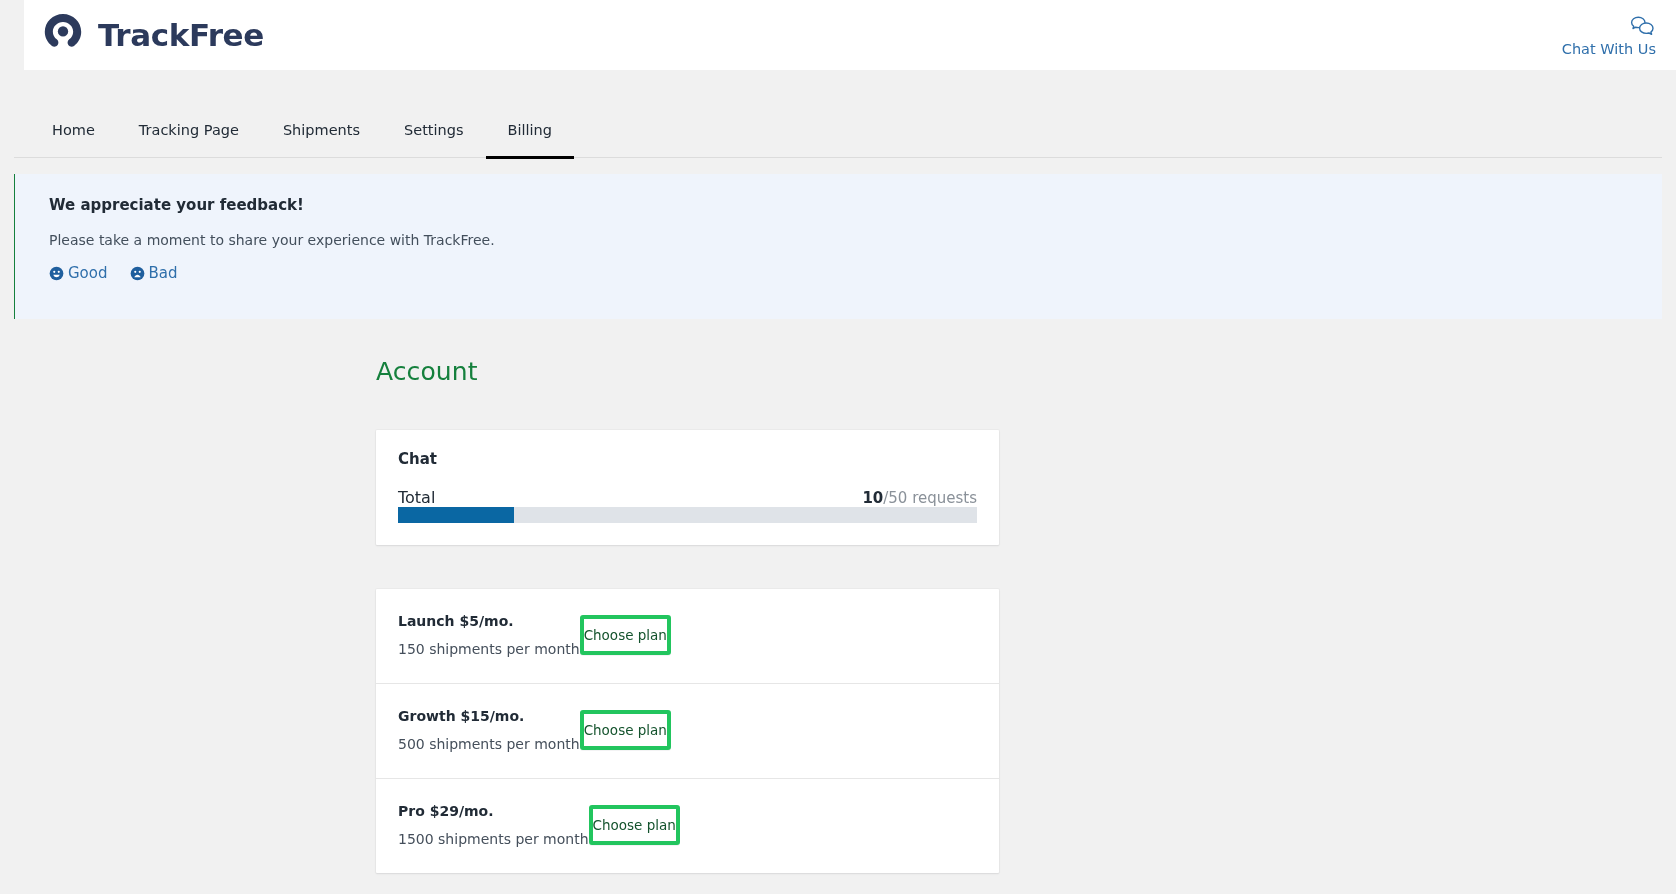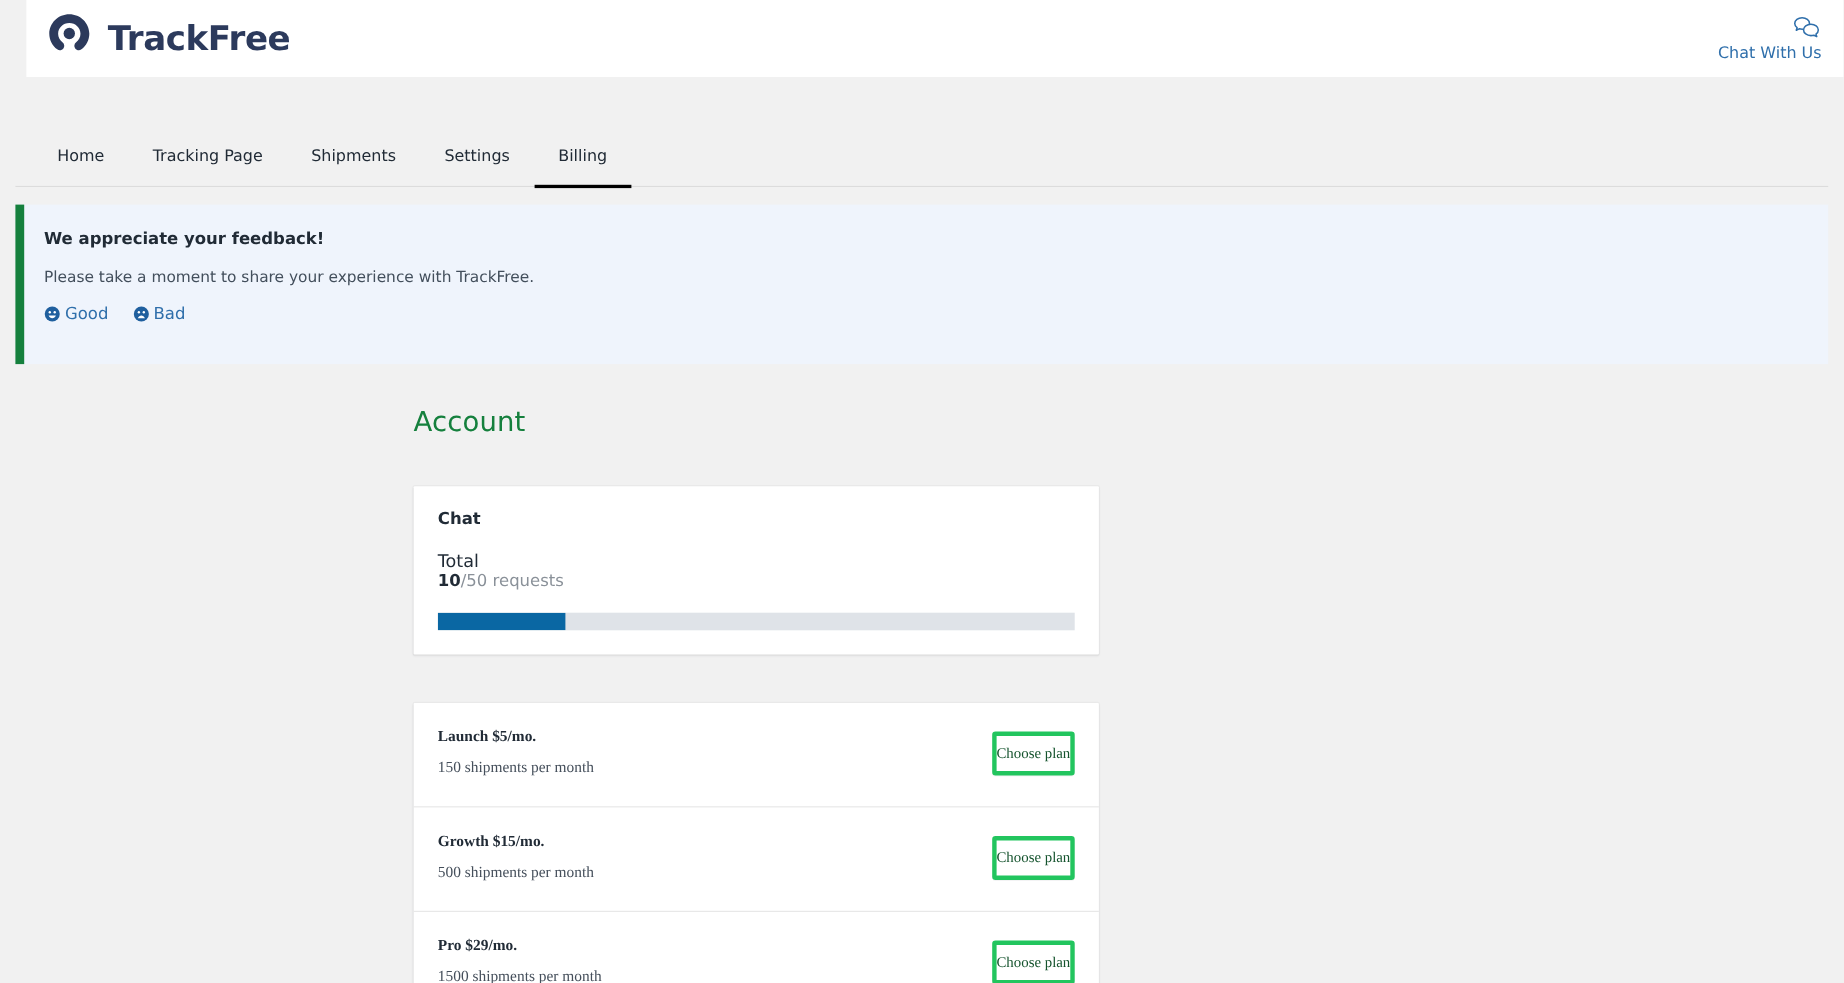--- a/index.html
+++ b/index.html
@@ -63,21 +63,21 @@
 
   
   .tabwrap {
     background: #f1f1f1;
     padding: 0 14px;
   }
   .tabs {
     display: flex;
     align-items: flex-end;
     gap: 0;
-    height: 100px;
+    height: 88px;
     padding-left: 22px;
     border-bottom: 1px solid #dcdcdc;
   }
   .tab {
     position: relative;
     padding: 0 22px 20px 22px;
     font-size: 14.5px;
     color: #212b36;
     cursor: pointer;
     background: none;
@@ -94,22 +94,22 @@
     left: 0; right: 0;
     bottom: -2px;
     height: 3px;
     background: #000000;
   }
 
   
   .banner-area { padding: 16px 14px 0 14px; }
   .banner {
     background: #eff4fc;
-    border-left: 8px solid #15803d;
-    padding: 22px 24px 20px 18px;
+    border-left: 1px solid #15803d;
+    padding: 22px 24px 20px 34px;
     min-height: 145px;
   }
   .banner-title {
     font-size: 15px;
     font-weight: 700;
     color: #212b36;
     margin-bottom: 18px;
   }
   .banner-text {
     font-size: 14px;
@@ -172,22 +172,20 @@
   .plan-name {
     font-size: 15px;
     font-weight: 700;
     color: #212b36;
     margin-bottom: 20px;
   }
   .usage-row {
     display: flex;
     justify-content: space-between;
     align-items: baseline;
-    margin-bottom: 20px;
-    flex-direction: column;
   }
   .usage-label {
     font-size: 16px;
     color: #212b36;
   }
   .usage-value { font-size: 15px; }
   .usage-used { color: #212b36; font-weight: 600; }
   .usage-total { color: #8a9199; }
 
   .progress-track {
@@ -198,24 +196,23 @@
   }
   .progress-fill {
     height: 100%;
     background: #0a67a3;
   }
 
   
   .plan-row {
     display: flex;
     align-items: center;
-    justify-content: space-between;
+    justify-content: flex-start;
     padding: 24px 22px 26px 22px;
     border-bottom: 1px solid #e6e6e6;
-    font-family: Liberation Serif, serif;
   }
   .plan-row:last-child { border-bottom: none; }
   .plan-info-title {
     font-size: 14px;
     font-weight: 700;
     color: #212b36;
     margin-bottom: 12px;
   }
   .plan-info-sub {
     font-size: 14px;

